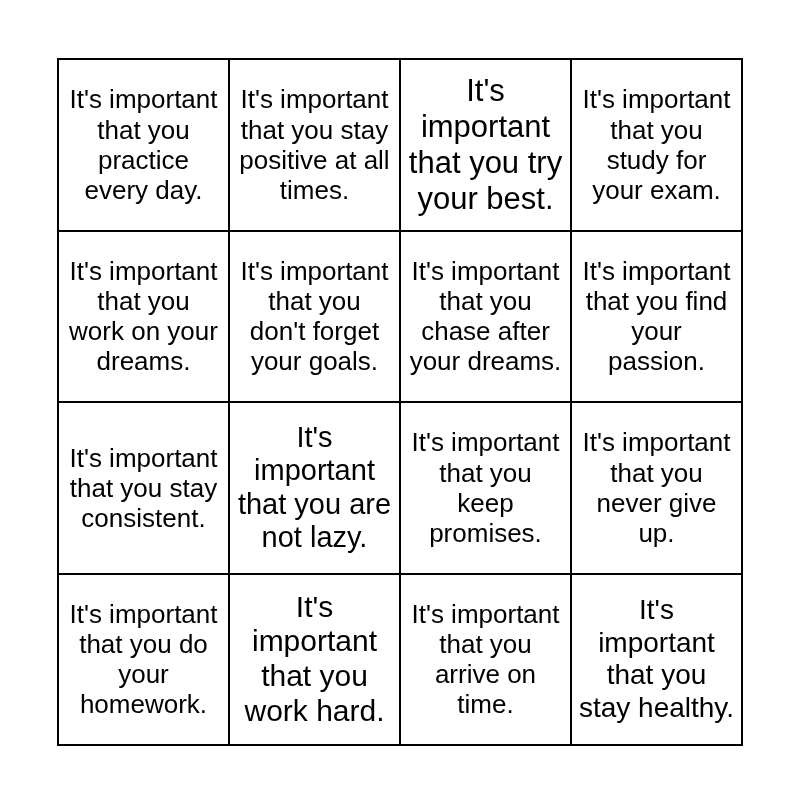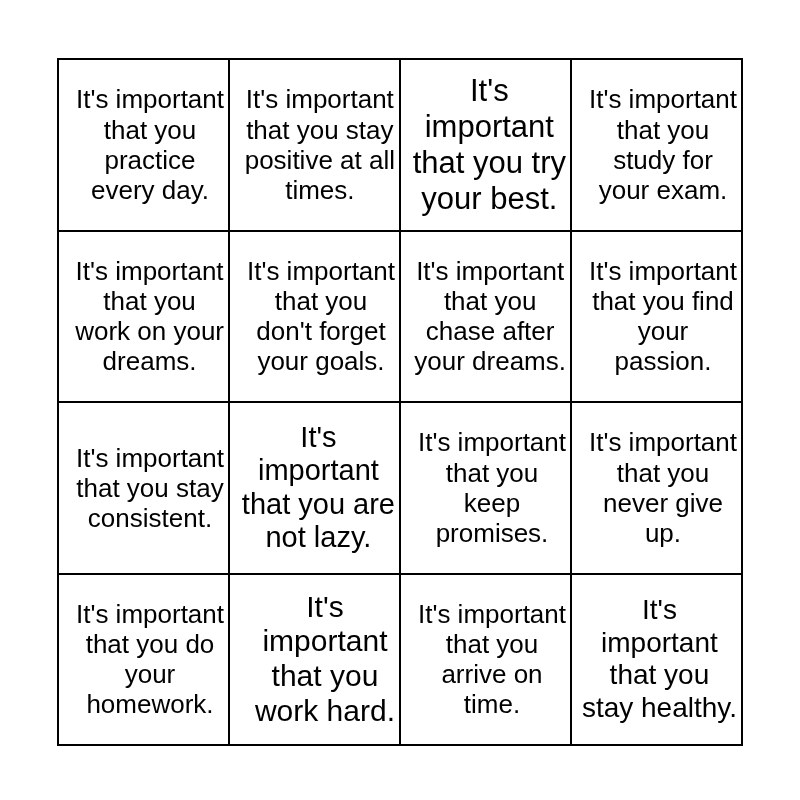--- a/index.html
+++ b/index.html
@@ -23,21 +23,21 @@
     grid-template-columns: repeat(4, 1fr);
     grid-template-rows: repeat(4, 1fr);
     gap: 2px;
     padding: 2px;
   }
   .cell {
     background: #ffffff;
     color: #000000;
     display: flex;
     align-items: center;
-    justify-content: flex-end;
+    justify-content: center;
     text-align: center;
     font-size: 26px;
     line-height: 1.16;
     padding: 0 4px;
     overflow: hidden;
     cursor: default;
   }
   .txt {
     white-space: pre-line;
   }

